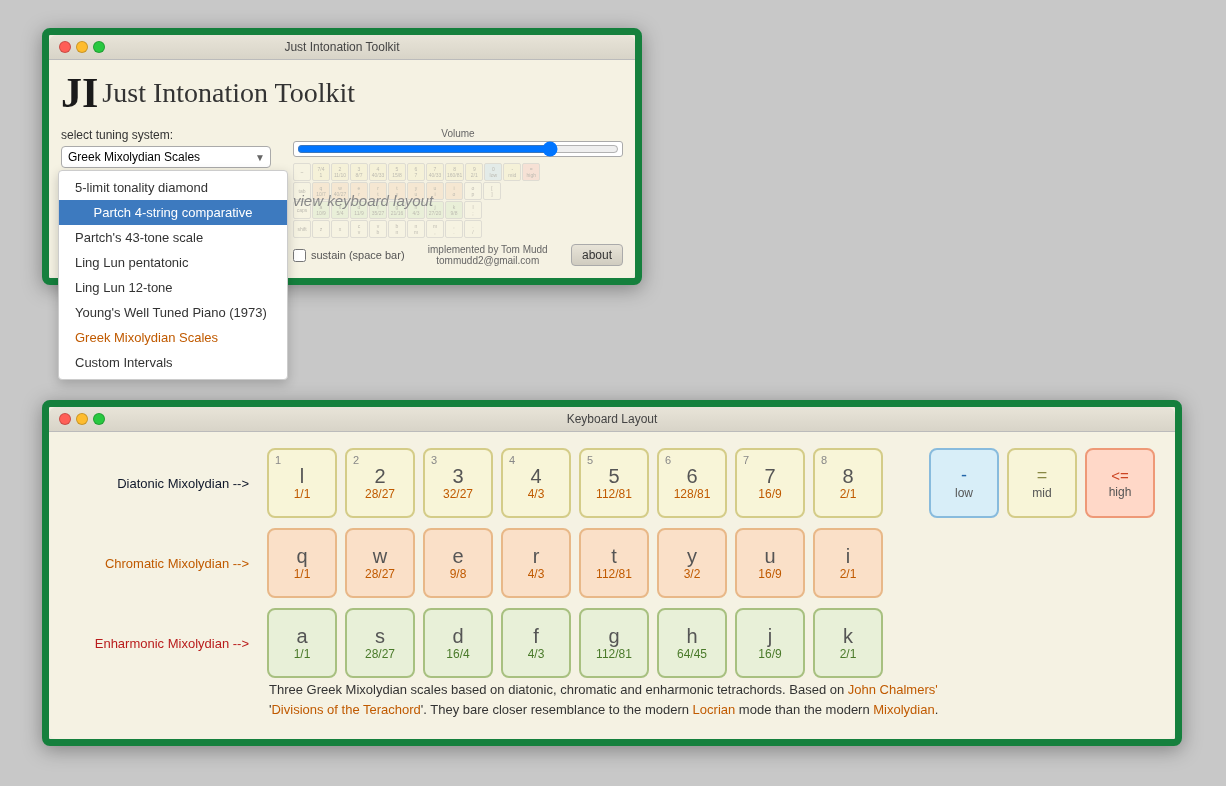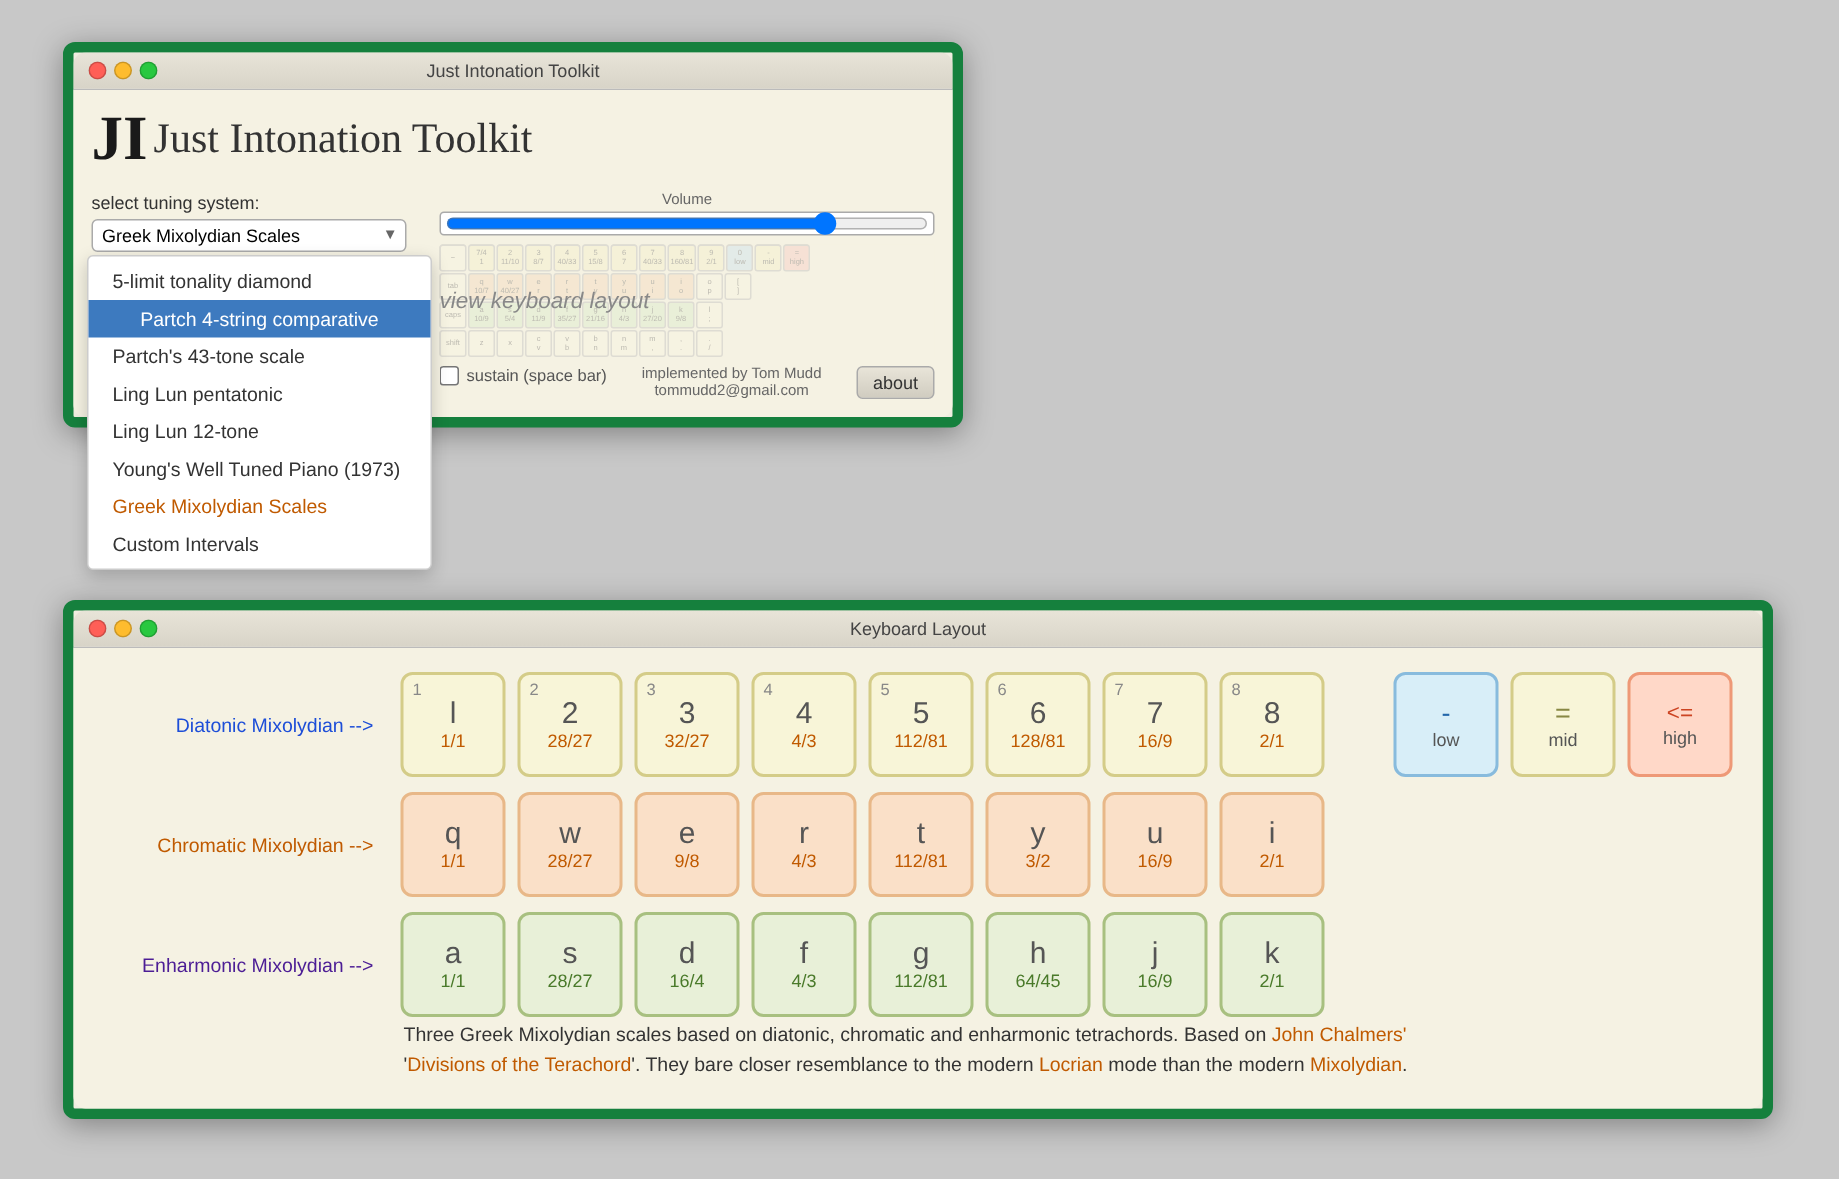--- a/index.html
+++ b/index.html
@@ -164,21 +164,21 @@
 
     .slider-input {
       width: 100%;
       height: 10px;
       cursor: pointer;
     }
 
     
     .bottom-controls {
       display: flex;
-      align-items: flex-start;
+      align-items: center;
       justify-content: space-between;
       margin-top: 6px;
     }
 
     .sustain-wrapper {
       display: flex;
       align-items: center;
       gap: 5px;
     }
 
@@ -263,23 +263,23 @@
     }
 
     .kb-row-label {
       font-size: 13px;
       color: #888;
       min-width: 190px;
       text-align: right;
       padding-right: 10px;
     }
 
-    .kb-row-label.diatonic { color: #1d4ed8; }
+    .kb-row-label.diatonic { color: #0f172a; }
     .kb-row-label.chromatic { color: #c05a00; }
-    .kb-row-label.enharmonic { color: #4c1d95; }
+    .kb-row-label.enharmonic { color: #b91c1c; }
 
     .kb-keys {
       display: flex;
       gap: 8px;
       flex: 1;
     }
 
     .kb-key {
       width: 70px;
       height: 70px;

